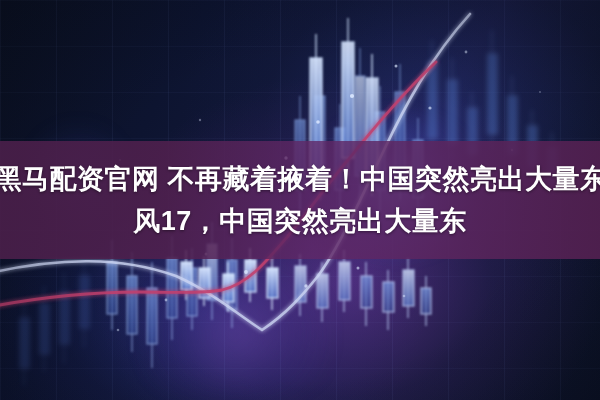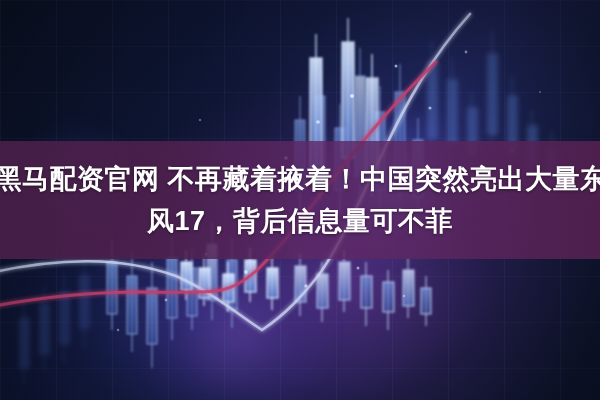--- a/index.html
+++ b/index.html
@@ -288,16 +288,16 @@
       <circle cx="200" cy="120" r="1.2" opacity="0.38"></circle>
       <circle cx="120" cy="160" r="1.1" opacity="0.32"></circle>
     </g>
   </svg>
 
   <div class="bg-vignette"></div>
 
   <div class="band"></div>
   <div class="band-text">
     <div class="headline l1">黑马配资官网 不再藏着掖着！中国突然亮出大量东</div>
-    <div class="headline l2">风17，背后信息量可不菲</div>
+    <div class="headline l2">风17，中国突然亮出大量东</div>
   </div>
 
 </div>
 
 </body></html>

